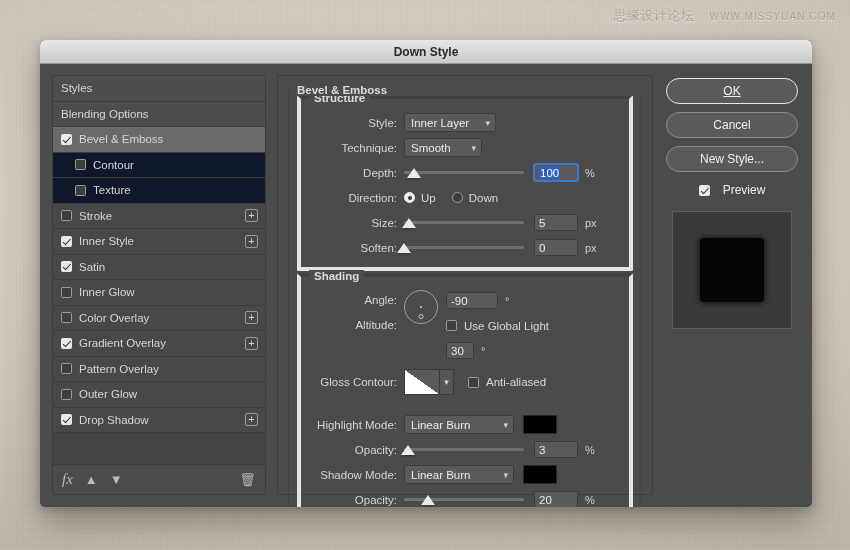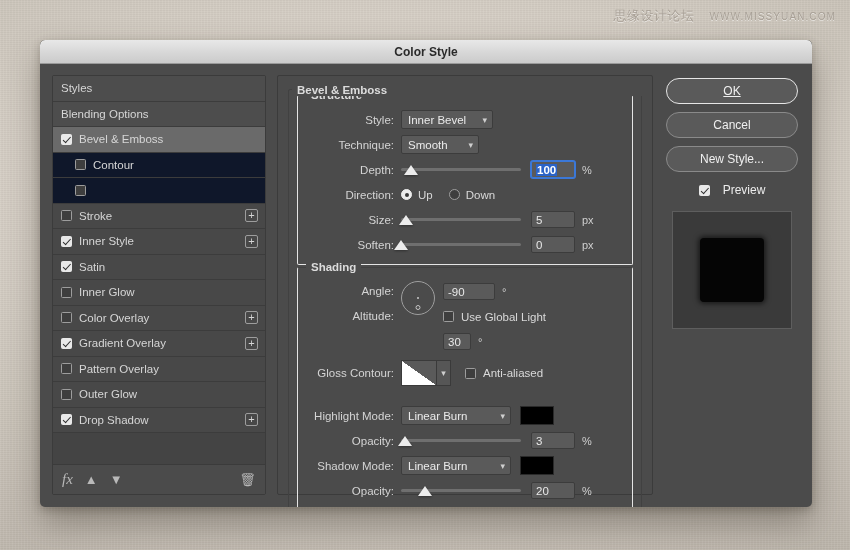--- a/index.html
+++ b/index.html
@@ -169,21 +169,21 @@
     flex-direction: column;
   }
   .section-title {
     font-size: 11.5px;
     color: #dcdcdc;
     font-weight: bold;
     padding: 0 5px;
     background: #4b4b4b;
   }
   .groupbox {
-    border: 1px solid #e5e5e5;
+    border: 4px solid #e5e5e5;
     border-top-color: #414141;
     border-radius: 2px;
     margin-top: -7px;
     padding: 13px 9px 9px 9px;
     position: relative;
   }
   .groupbox > .section-title {
     position: absolute;
     top: -7px;
     left: 8px;
@@ -248,21 +248,20 @@
     padding: 0 4px;
     display: inline-flex;
     align-items: center;
     flex: none;
   }
   .numbox.focused {
     border-color: #3b78d8;
     box-shadow: 0 0 0 1px #3b78d8;
     background: #5a5a5a;
     color: #ffffff;
-    font-weight: bold;
   }
   .numbox.focused .val {
     background: #2a63c8;
     color: #ffffff;
     padding: 0 1px;
   }
   .unit { font-size: 11px; color: #d0d0d0; margin-left: 7px; flex: none; }
 
   
   .slider {
@@ -428,21 +427,21 @@
 <div id="backdrop"></div>
 
 <div id="watermark">
   <span class="cn">思缘设计论坛</span>
   <span class="url">WWW.MISSYUAN.COM</span>
 </div>
 
 <div id="dialog">
 
   <div id="titlebar">
-    <span class="title">Color Style</span>
+    <span class="title">Down Style</span>
   </div>
 
   <div id="dialog-body">
 
     <div id="styles-panel">
       <div id="styles-list">
           <div class="style-row plain">
             <span class="lbl">Styles</span>
           </div>
           <div class="style-row plain">
@@ -451,20 +450,21 @@
           <div class="style-row selected">
             <span class="cb checked"></span>
             <span class="lbl">Bevel &amp; Emboss</span>
           </div>
           <div class="style-row sub">
             <span class="cb"></span>
             <span class="lbl">Contour</span>
           </div>
           <div class="style-row sub">
             <span class="cb"></span>
+            <span class="lbl">Texture</span>
           </div>
           <div class="style-row">
             <span class="cb"></span>
             <span class="lbl">Stroke</span>
             <span class="plusbtn">+</span>
           </div>
           <div class="style-row">
             <span class="cb checked"></span>
             <span class="lbl">Inner Style</span>
             <span class="plusbtn">+</span>
@@ -515,21 +515,21 @@
       <span id="bevel-title" class="section-title">Bevel &amp; Emboss</span>
 
       <div id="bevel-outer">
 
         <div class="groupbox">
           <span class="section-title">Structure</span>
 
           <div class="field-row">
             <span class="flabel">Style:</span>
             <span class="fakeselect" style="width:92px">
-              <span>Inner Bevel</span>
+              <span>Inner Layer</span>
               <span class="chev">▾</span>
             </span>
           </div>
 
           <div class="field-row">
             <span class="flabel">Technique:</span>
             <span class="fakeselect" style="width:78px">
               <span>Smooth</span>
               <span class="chev">▾</span>
             </span>

